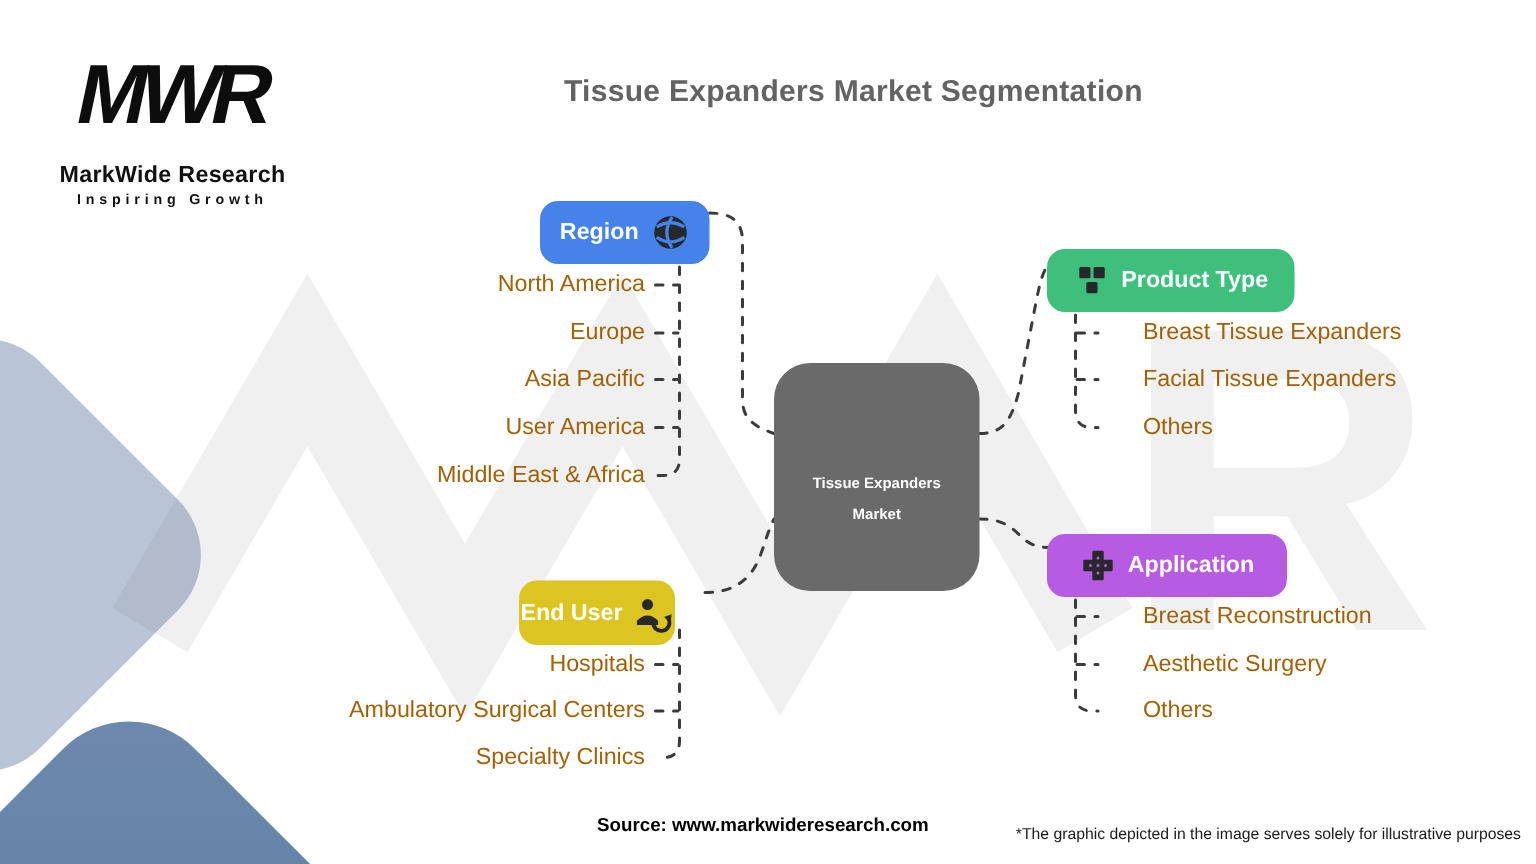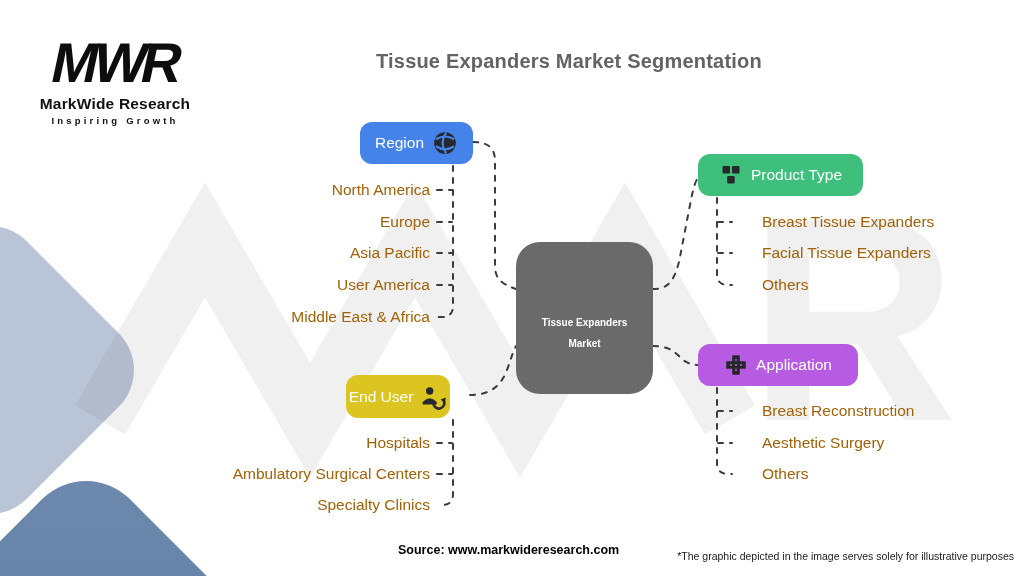--- a/index.html
+++ b/index.html
@@ -14,31 +14,31 @@
                    border-radius:62px;
                    background:linear-gradient(135deg,#6e8aae 0%,#54759f 100%); }
   .layer { position:absolute; left:0; top:0; width:1024px; height:576px; }
   #watermark { z-index:1; }
   #connectors { z-index:2; }
 
   
   .logo { position:absolute; left:30px; top:34px; width:170px; text-align:center; z-index:3; }
   .logo-mark { font-size:56px; font-weight:900; color:#0d0d0d; line-height:58px;
                letter-spacing:-5px; transform:skewX(-12deg); }
-  .logo-name { font-size:15.5px; font-weight:bold; color:#111; letter-spacing:0.2px; margin-top:3px; }
+  .logo-name { font-size:15.5px; font-weight:bold; color:#111; letter-spacing:0.2px; margin-top:16px; }
   .logo-tagline { font-size:9.5px; font-weight:bold; color:#111; letter-spacing:3.2px; margin-top:2px; }
 
   
   .page-title { position:absolute; left:376px; top:50px; font-size:20px; color:#636363;
                 letter-spacing:0.2px; z-index:3; white-space:nowrap;font-weight:bold; }
 
   
   .node { position:absolute; display:flex; align-items:center; justify-content:center;
-          gap:8px; border-radius:12px; color:#fff; font-weight:normal; font-size:15.5px;
-          z-index:3; white-space:nowrap; }
+          gap:8px; border-radius:12px; color:#fff; font-weight:bold; font-size:15.5px;
+          z-index:3; white-space:nowrap;margin-top:12px; }
   .node svg { flex:0 0 auto; }
   #node-region      { left:360px; top:122px; width:113px; height:42px; }
   #node-product     { left:698px; top:154px; width:165px; height:42px; }
   #node-enduser     { left:346px; top:375px; width:104px; height:43px; }
   #node-application { left:698px; top:344px; width:160px; height:42px; }
 
   .center-node { position:absolute; left:516px; top:242px; width:137px; height:152px;
                  border-radius:24px; background:#6a6a6a; color:#fff; font-weight:bold;
                  font-size:10px; text-align:center; z-index:3;
                  display:flex; align-items:center; justify-content:center;

